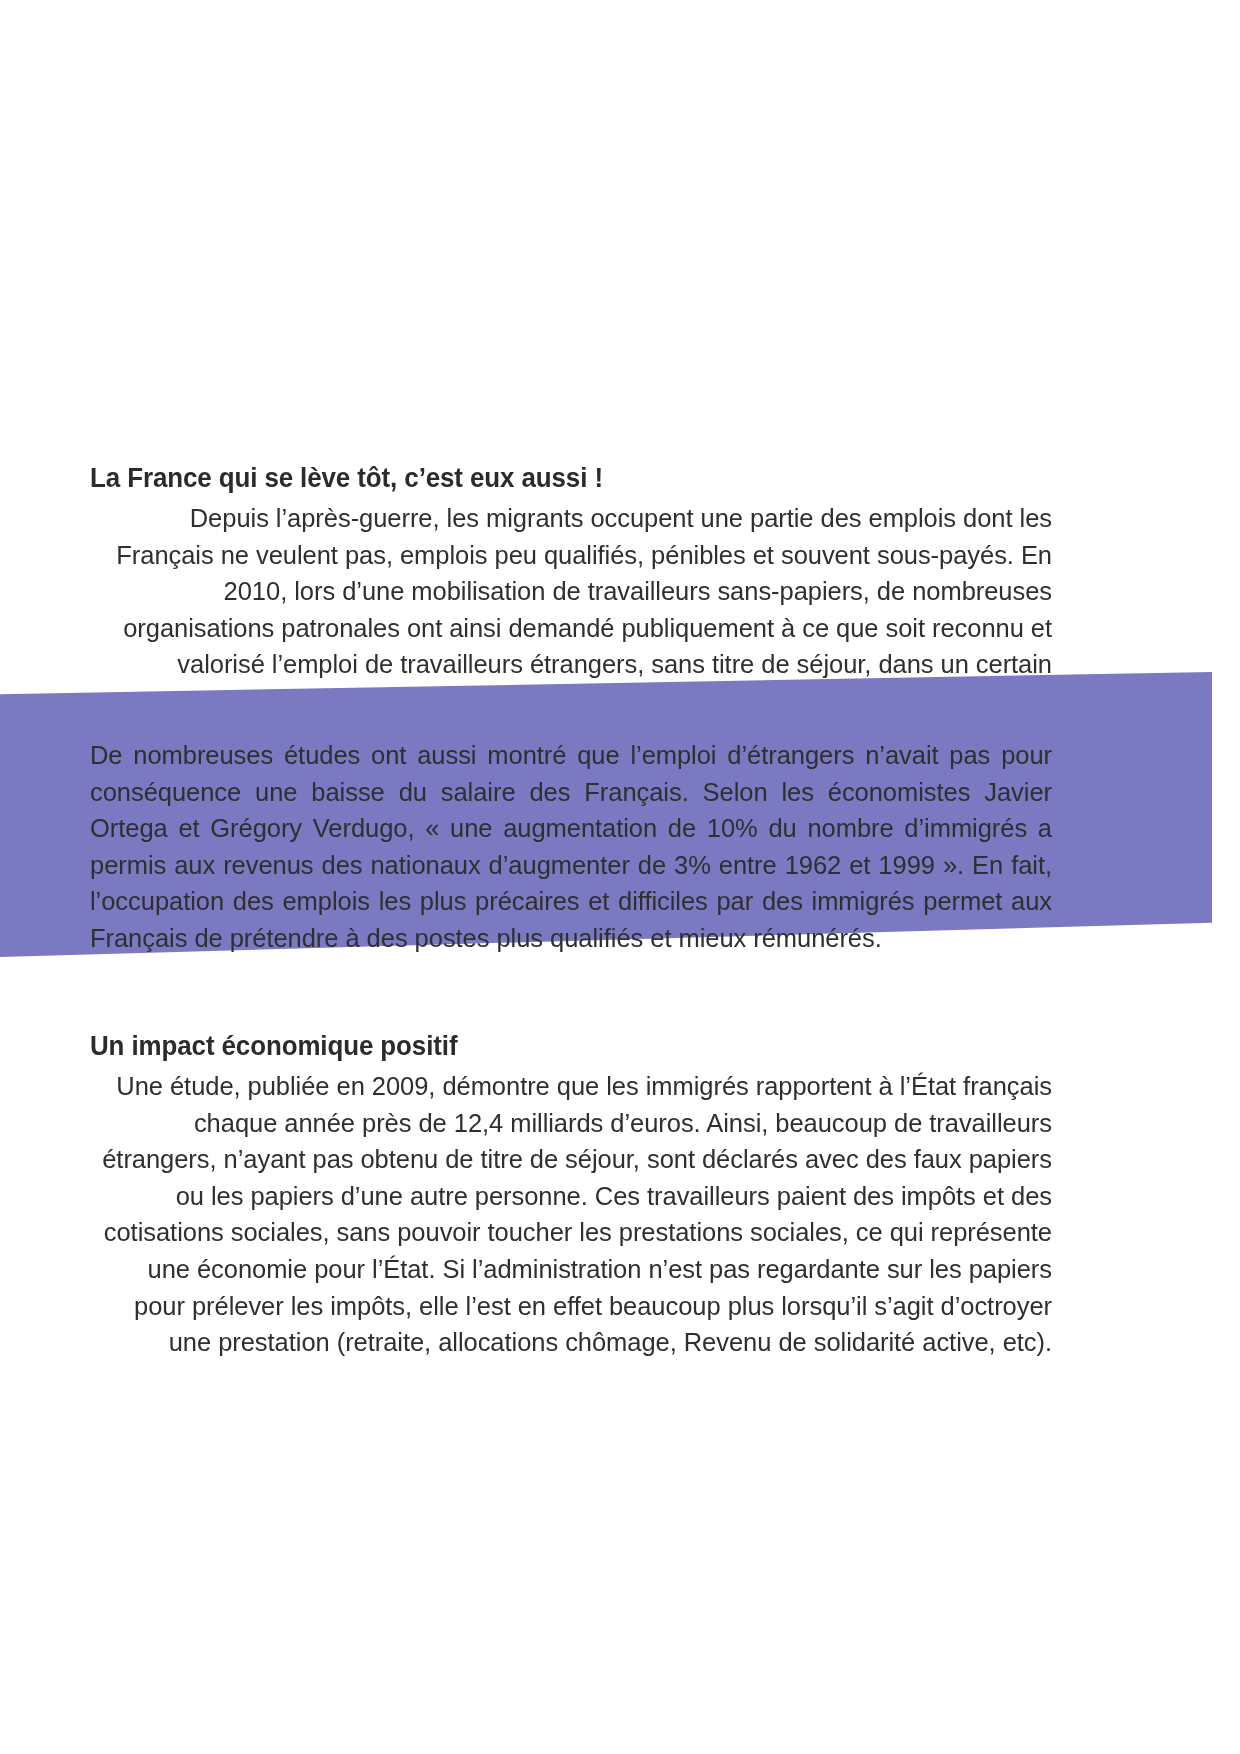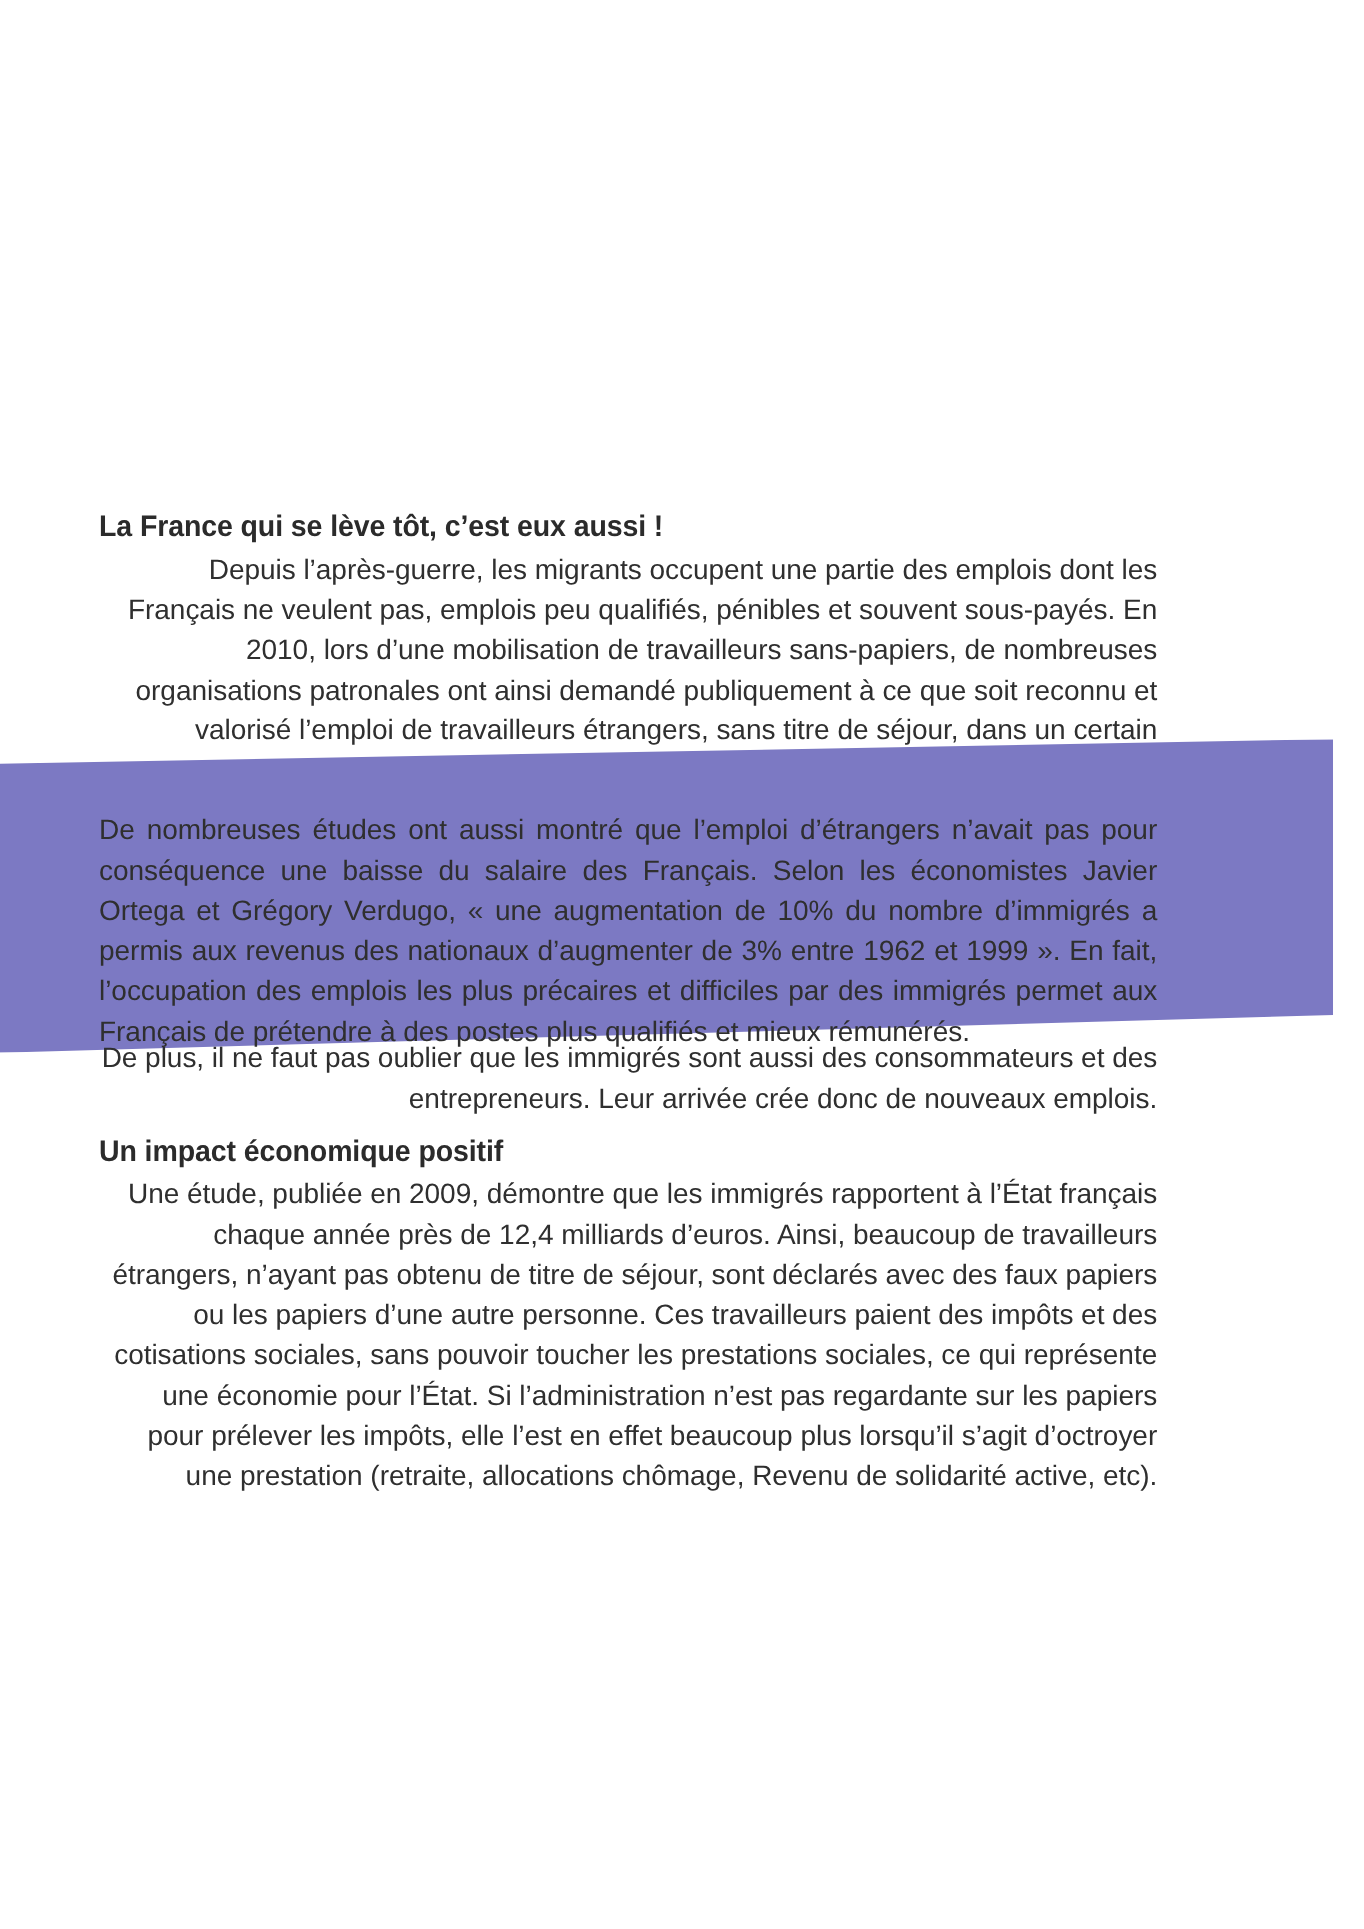--- a/index.html
+++ b/index.html
@@ -130,22 +130,19 @@
   <div class="content">
     <h2 class="section-heading">La France qui se lève tôt, c’est eux aussi !</h2>
     <p class="body-text">Depuis l’après-guerre, les migrants occupent une partie des emplois dont les Français ne veulent pas, emplois peu qualifiés, pénibles et souvent sous-payés. En 2010, lors d’une mobilisation de travailleurs sans-papiers, de nombreuses organisations patronales ont ainsi demandé publiquement à ce que soit reconnu et valorisé l’emploi de travailleurs étrangers, sans titre de séjour, dans un certain nombre de secteurs (bâtiment, restauration, aide à la personne, etc).</p>
   </div>
 
   <div class="highlight-banner"></div>
   <div class="highlight-text">
     <p>De nombreuses études ont aussi montré que l’emploi d’étrangers n’avait pas pour conséquence une baisse du salaire des Français. Selon les économistes Javier Ortega et Grégory Verdugo, « une augmentation de 10% du nombre d’immigrés a permis aux revenus des nationaux d’augmenter de 3% entre 1962 et 1999 ». En fait, l’occupation des emplois les plus précaires et difficiles par des immigrés permet aux Français de prétendre à des postes plus qualifiés et mieux rémunérés.</p>
   </div>
 
-  <div class="after-banner">
-    <p class="body-text">De plus, il ne faut pas oublier que les immigrés sont aussi des consommateurs et des entrepreneurs. Leur arrivée crée donc de nouveaux emplois.</p>
-  </div>
 
   <div class="section-two">
     <h2 class="section-heading">Un impact économique positif</h2>
     <p class="body-text">Une étude, publiée en 2009, démontre que les immigrés rapportent à l’État français chaque année près de 12,4 milliards d’euros. Ainsi, beaucoup de travailleurs étrangers, n’ayant pas obtenu de titre de séjour, sont déclarés avec des faux papiers ou les papiers d’une autre personne. Ces travailleurs paient des impôts et des cotisations sociales, sans pouvoir toucher les prestations sociales, ce qui représente une économie pour l’État. Si l’administration n’est pas regardante sur les papiers pour prélever les impôts, elle l’est en effet beaucoup plus lorsqu’il s’agit d’octroyer une prestation (retraite, allocations chômage, Revenu de solidarité active, etc).</p>
   </div>
 
 </div>
 
 </body></html>

